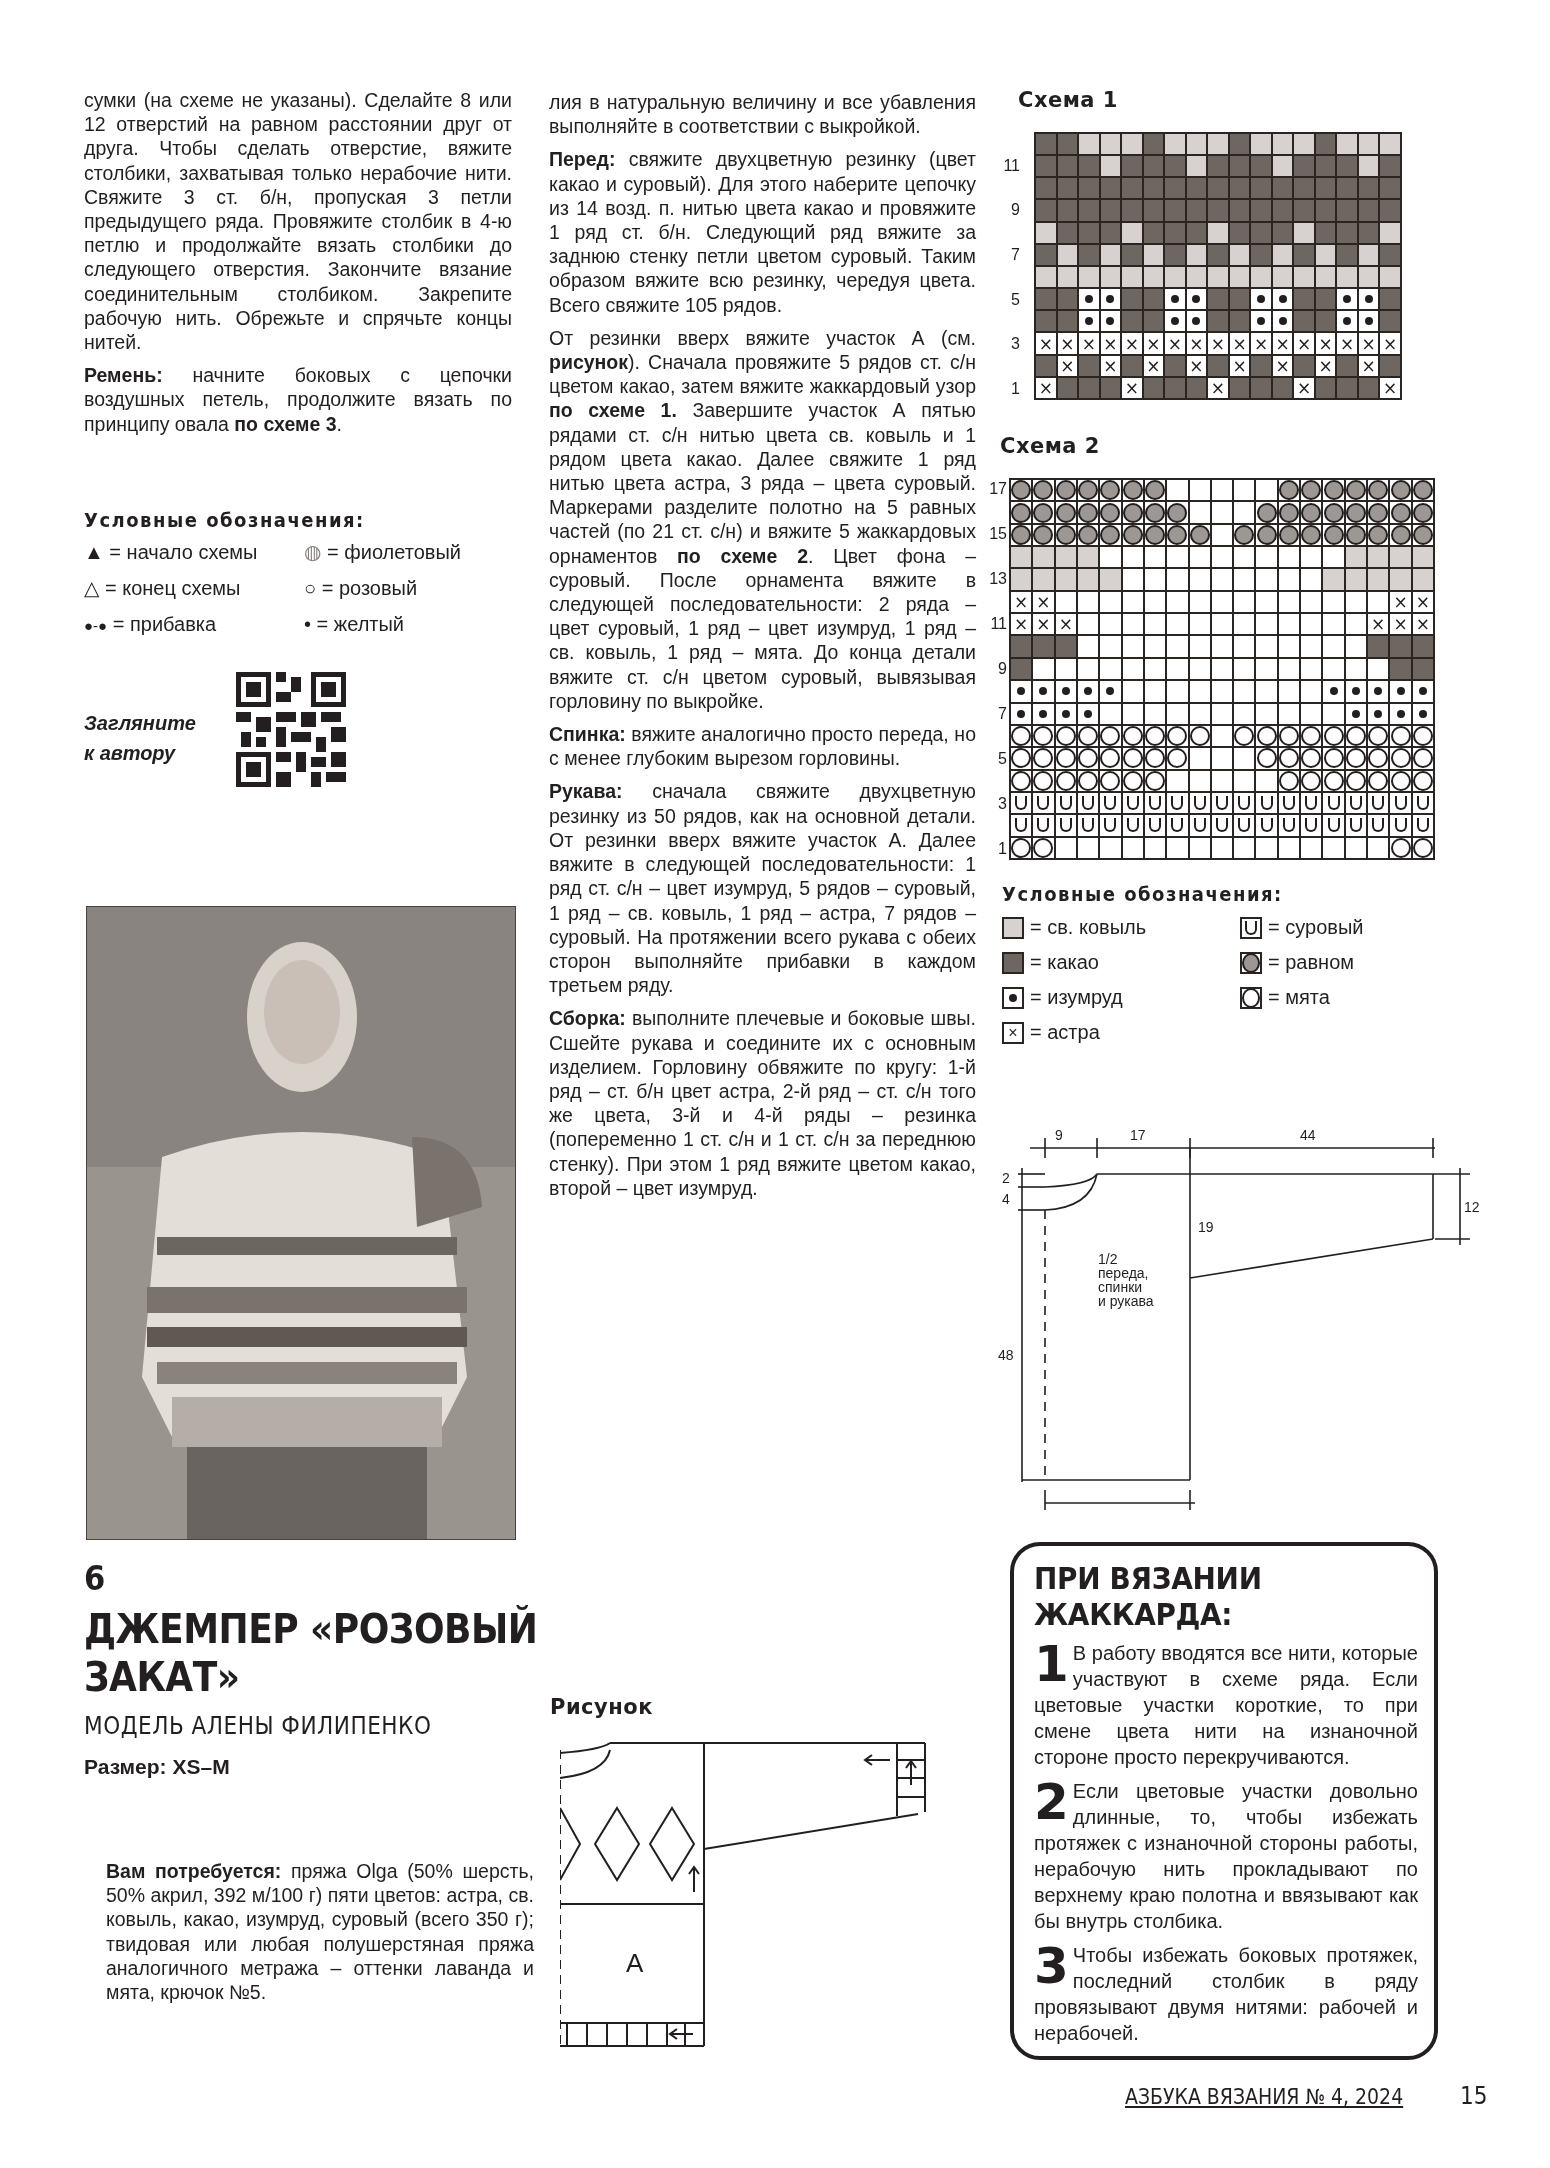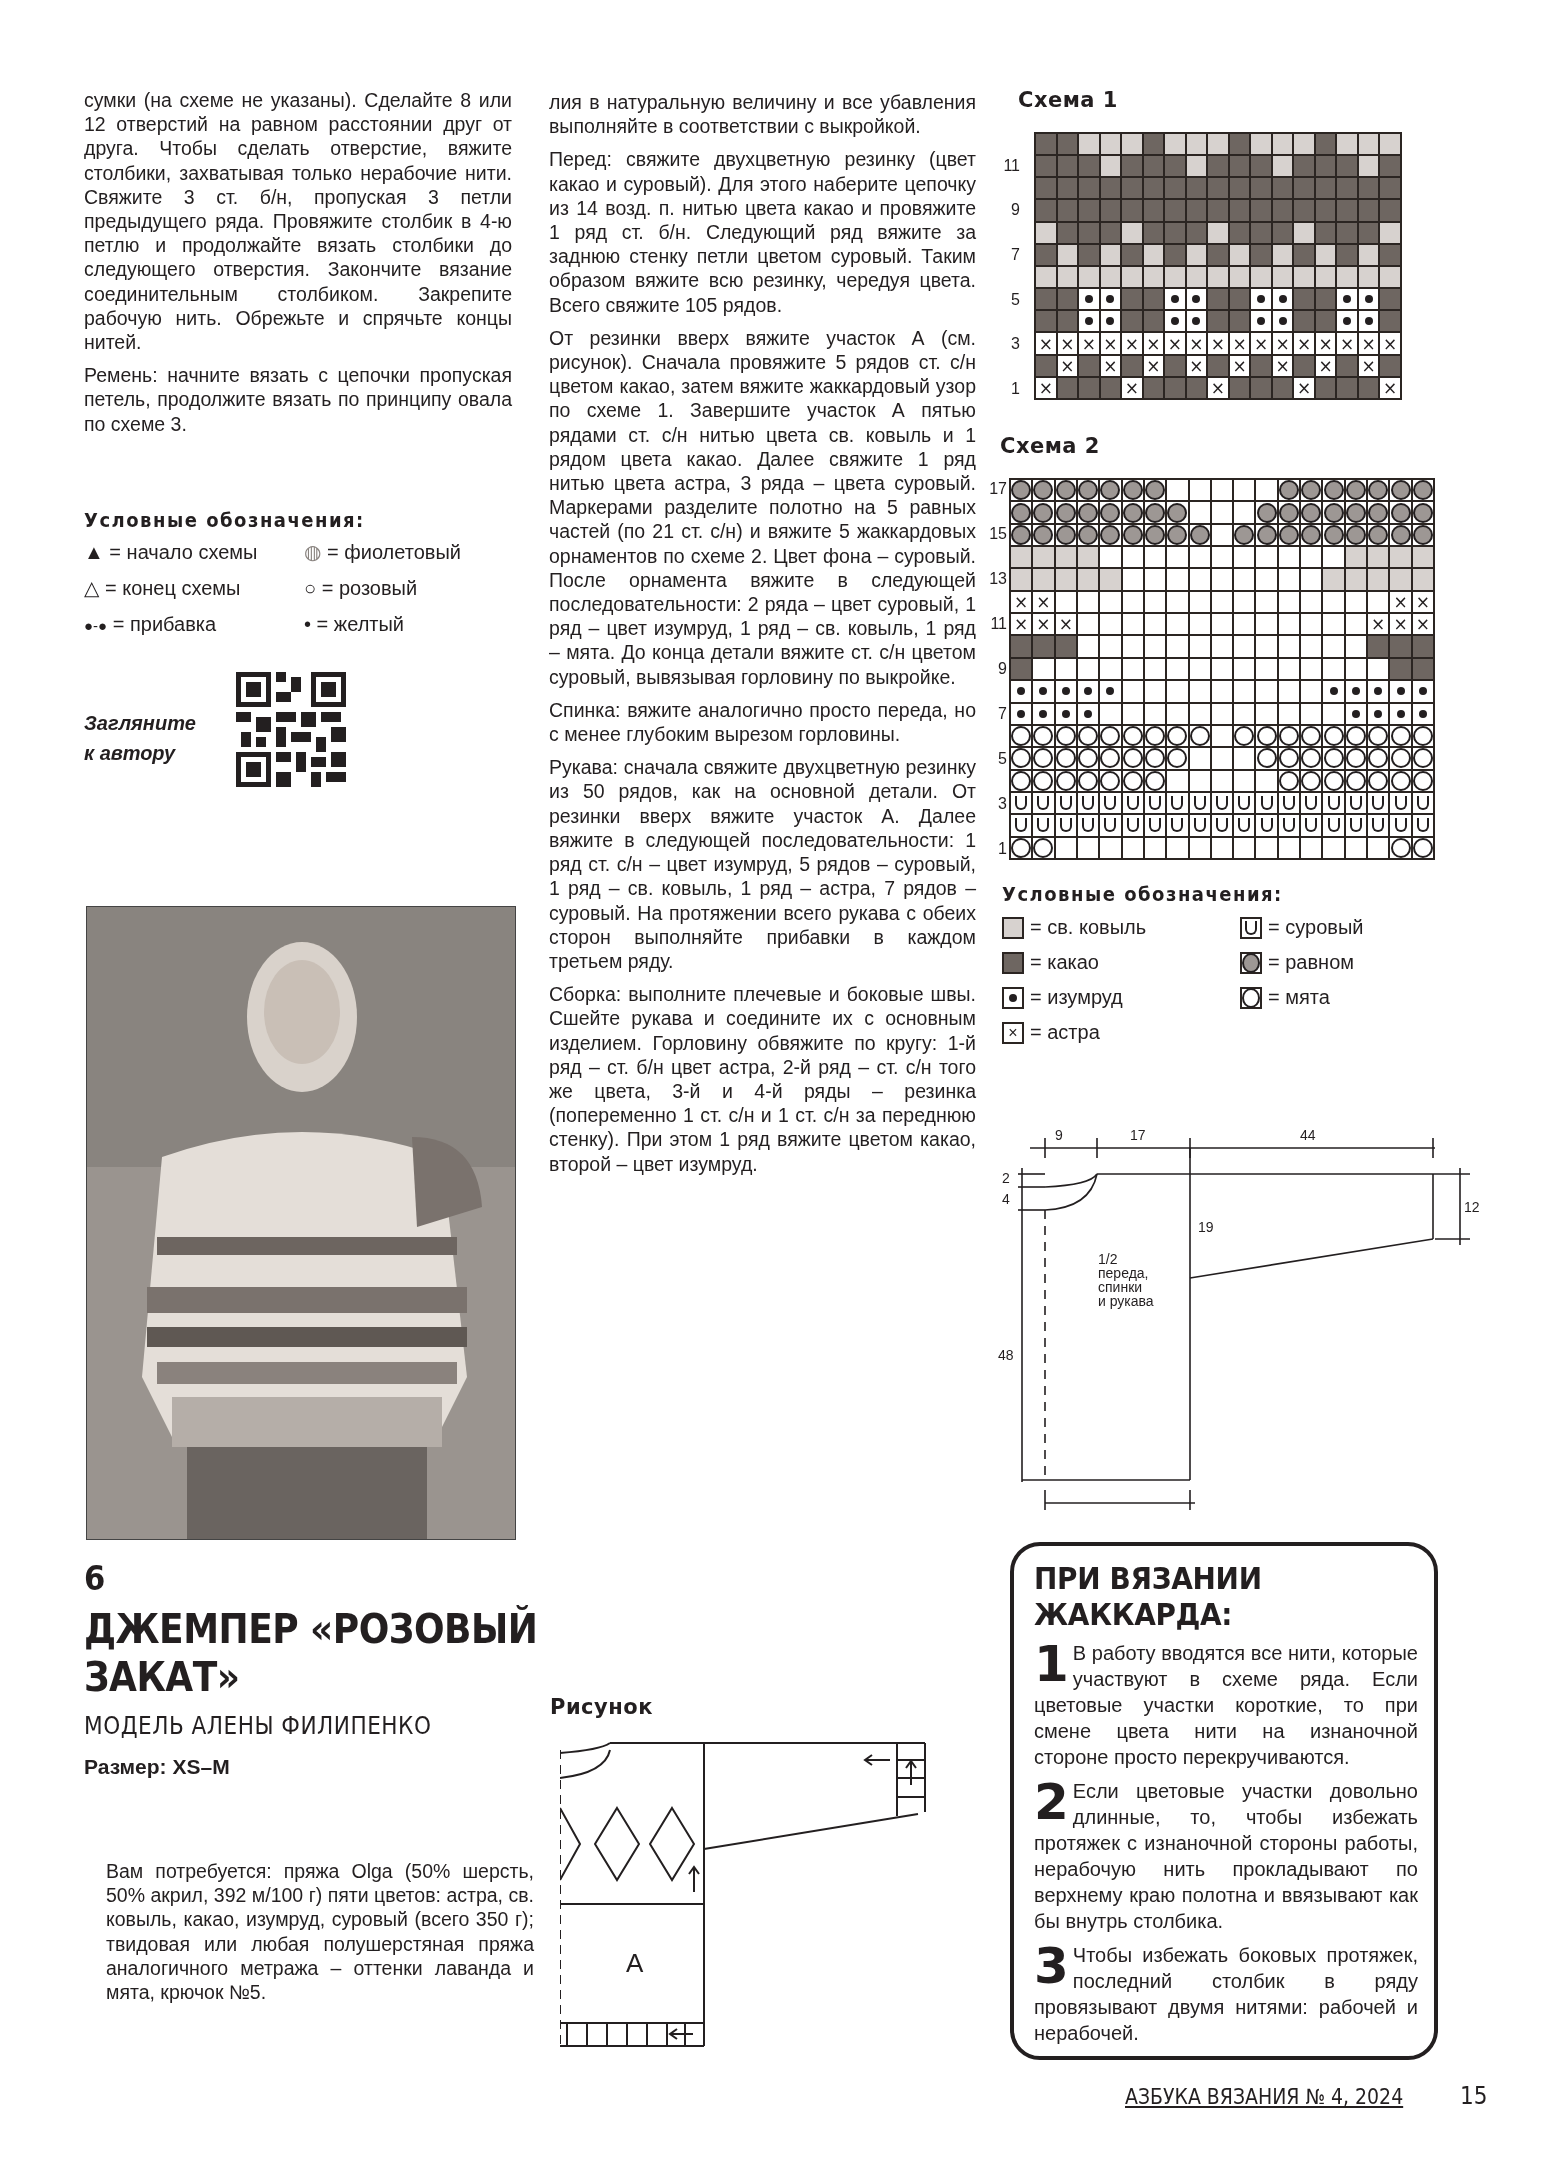--- a/index.html
+++ b/index.html
@@ -1,20 +1,20 @@
 <!DOCTYPE html>
 <html><head>
 <meta charset="utf-8">
 <style>
   * { box-sizing: border-box; margin: 0; padding: 0; }
   body { width: 1550px; height: 2168px; background: #ffffff; color: #231f20; position: relative; overflow: hidden; font-family: "Liberation Sans", "DejaVu Sans", sans-serif; }
   .abs { position: absolute; }
   .col-text { font-size: 19.5px; line-height: 24.2px; text-align: justify; hyphens: manual; }
   .col-text p { margin-bottom: 9px; }
-  .col-text b { font-weight: normal; }
+  .col-text b { font-weight: bold; }
   .cond-title { font-family: "DejaVu Sans Condensed", "DejaVu Sans", sans-serif; font-weight: bold; font-size: 20px; letter-spacing: 1.5px; }
   .legend-row { display: flex; font-size: 20px; line-height: 36px; }
   .legend-row span { white-space: nowrap; }
   .chart-title { font-family: "DejaVu Sans", sans-serif; font-weight: bold; font-size: 21px; letter-spacing: 0.5px; }
   .grid { display: grid; border: 2px solid #2b2522; background: #2b2522; gap: 2px; }
   .cell { width: 100%; height: 100%; position: relative; display: flex; align-items: center; justify-content: center; font-family: "DejaVu Sans", sans-serif; }
   .c-D { background: #6e6661; }
   .c-L { background: #d7d2cf; }
   .c-W { background: #ffffff; }
   .c-X { background: #ffffff; font-size: 17px; color: #231f20; }
@@ -38,21 +38,21 @@
   .tip::after { content: ""; display: block; clear: both; }
   svg text { font-family: "Liberation Sans", sans-serif; }
   .photo { background: linear-gradient(180deg, #8c8681 0%, #a29c97 35%, #8f8984 100%); border: 1px solid #444; overflow: hidden; }
 </style>
 </head>
 <body>
 
 <div class="abs col-text" style="left:84px; top:88px; width:428px;">
   <p>сумки (на схеме не указаны). Сделайте 8 или 12 отверстий на равном расстоянии друг от друга. Чтобы сделать отверстие, вяжите столбики, захватывая только нерабочие нити. Свяжите 3 ст. б/н, пропуская 3 петли предыдущего ряда. Провяжите столбик в 4-ю петлю и продолжайте вязать столбики до следующего отверстия. Закончите вязание соединительным столбиком. Закрепите рабочую нить. Обрежьте и спрячьте концы нитей.</p>
   <p>
-    <b>Ремень:</b><span> начните вязать с цепочки пропуская петель, продолжите вязать по принципу овала </span><b>по схеме 3</b><span>.</span>
+    <b>Ремень:</b><span> начните боковых с цепочки воздушных петель, продолжите вязать по принципу овала </span><b>по схеме 3</b><span>.</span>
   </p>
 </div>
 
 <div class="abs" style="left:84px; top:508px; width:440px;">
   <div class="cond-title">Условные обозначения:</div>
   <div class="legend-row" style="margin-top:2px;">
     <span style="width:220px;"><span>▲</span> <span>= начало схемы</span></span>
     <span><span style="color:#8a8480;">◍</span> <span>= фиолетовый</span></span>
   </div>
   <div class="legend-row">

